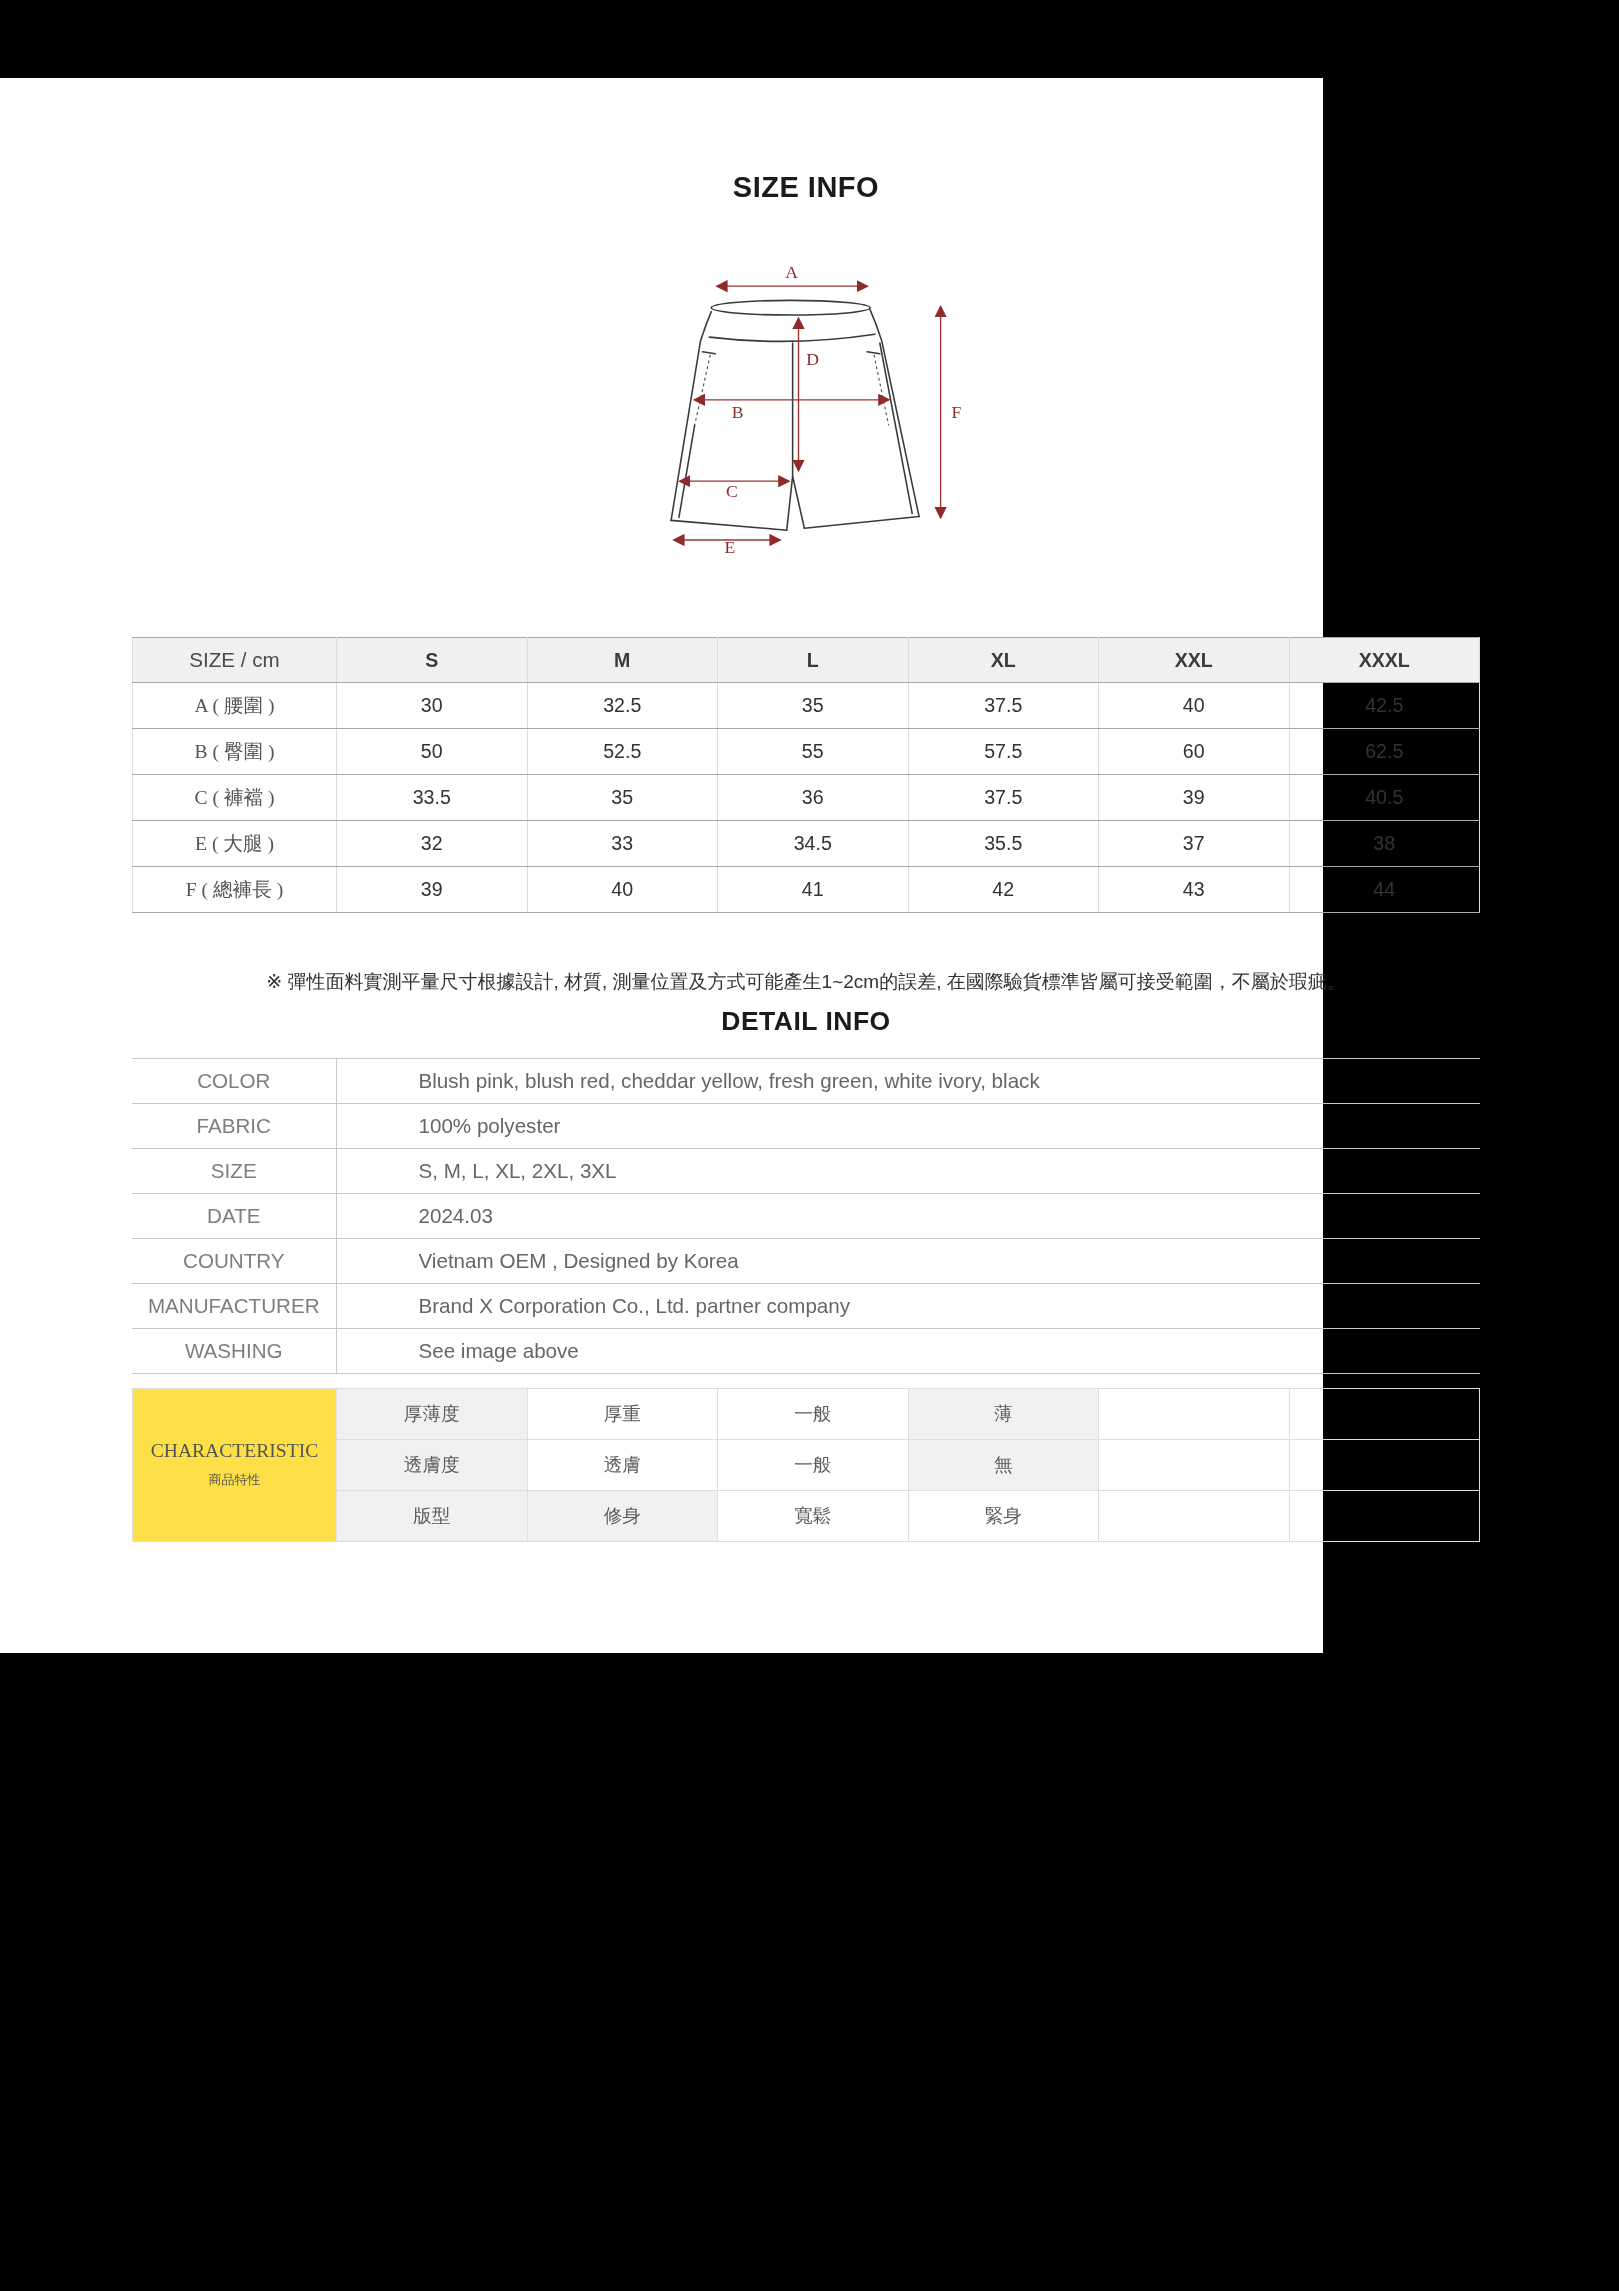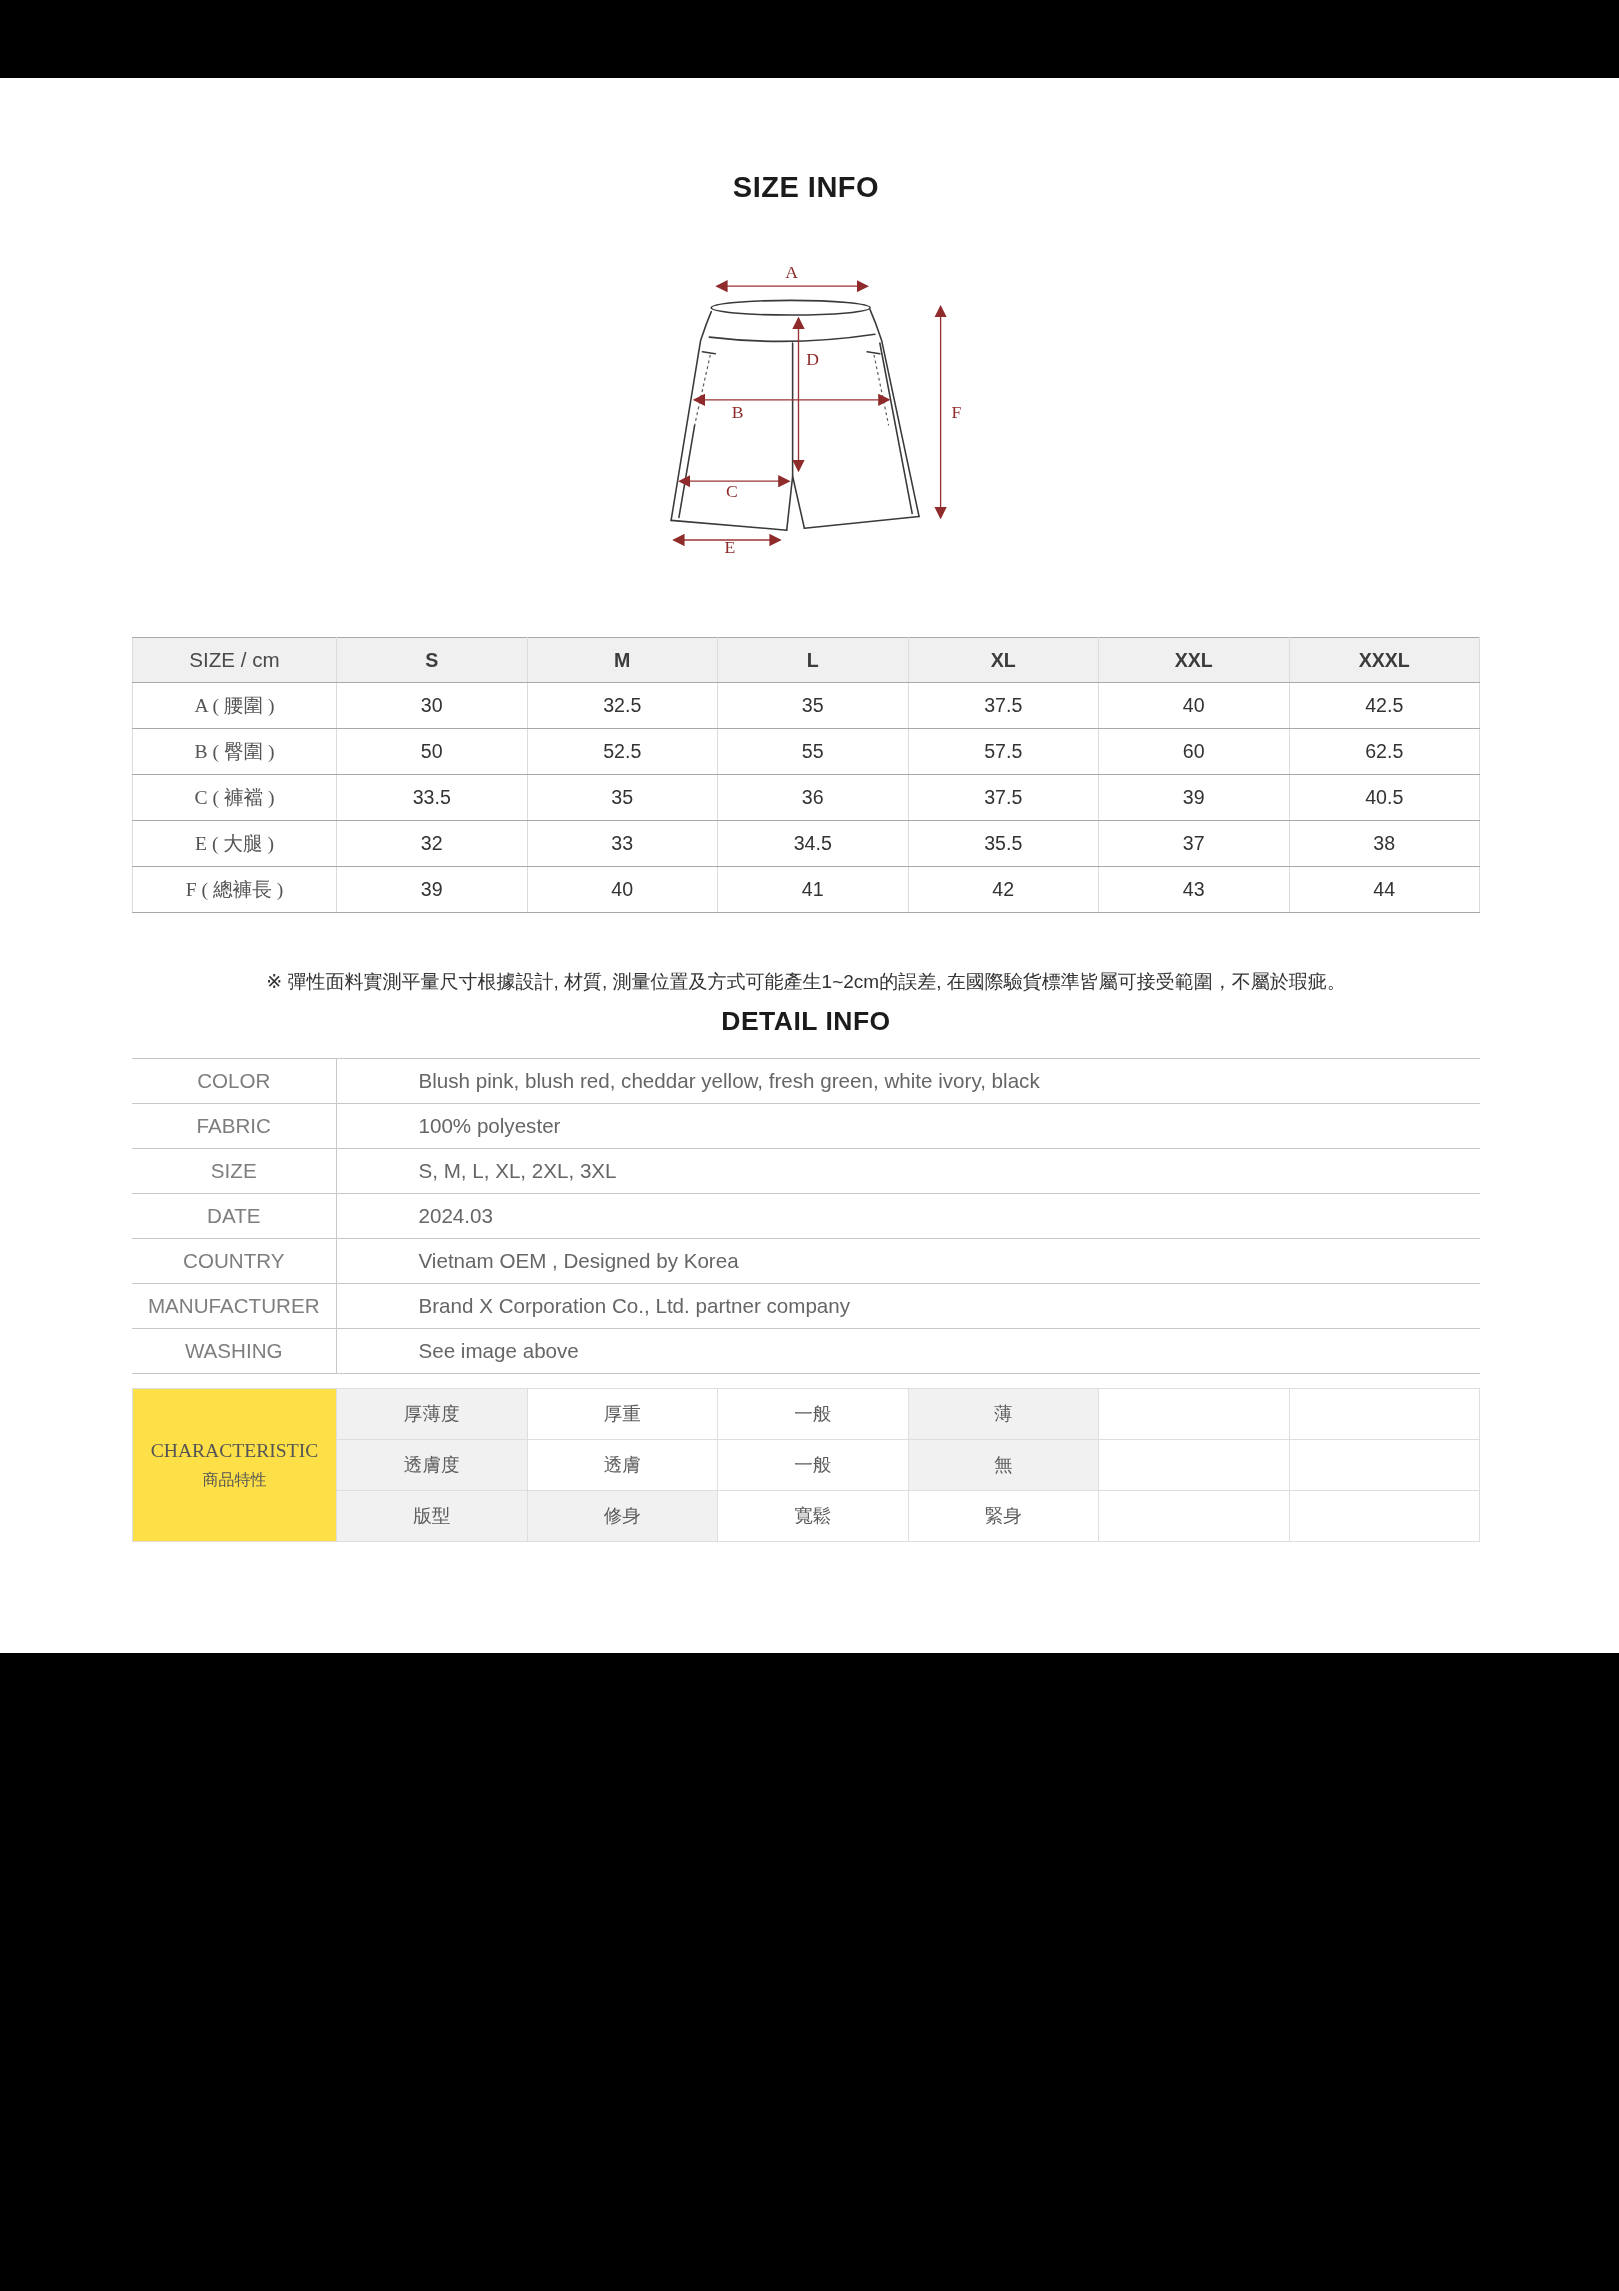--- a/index.html
+++ b/index.html
@@ -1,18 +1,18 @@
 <!DOCTYPE html>
 <html><head>
 <meta charset="utf-8">
 <style>
   html,body{margin:0;padding:0;background:#000;}
   .canvas{position:relative;width:1619px;height:2292px;background:#000;overflow:hidden;
           font-family:"Liberation Sans","DejaVu Sans",sans-serif;}
-  .content{position:absolute;left:0;top:78px;width:1619px;height:1575px;background:#fff;}
+  .content{position:absolute;left:0;top:78px;width:1323px;height:1575px;background:#fff;}
 
   .centered-band{position:absolute;left:132px;width:1348px;text-align:center;}
   .size-info-title{top:93px;font-size:29px;font-weight:700;color:#1b1b1b;letter-spacing:0.5px;}
   .detail-info-title{top:928px;font-size:26.5px;font-weight:700;color:#1b1b1b;letter-spacing:0.5px;}
   .note{top:890px;font-size:19px;color:#333;line-height:27.4px;}
 
   .diagram{position:absolute;left:627px;top:167px;width:441px;height:343px;}
   .diagram text{font-family:"Liberation Serif","DejaVu Serif",serif;font-size:18px;fill:#8f2b2b;}
 
   table{border-collapse:collapse;table-layout:fixed;position:absolute;left:132px;}
@@ -34,21 +34,21 @@
   .detail-table tr:last-child td{border-bottom:1px solid #c8c8c8;}
   .detail-table td.d-label{text-align:center;color:#7e7e7e;border-right:1px solid #c8c8c8;}
   .detail-table td.d-value{padding-left:82px;color:#666;text-align:left;}
 
   
   .char-table{top:1310px;width:1348px;}
   .char-table td{height:48px;text-align:center;vertical-align:middle;border:1px solid #dedede;
       font-family:"Liberation Serif","DejaVu Serif",serif;font-size:18.6px;color:#5c5c5c;}
   .char-table td.gray{background:#f1f1f1;}
   .char-table td.char-title-cell{background:#fde047;line-height:29px;font-size:19.6px;color:#555;}
-  .char-title-cell .zh{font-size:16px;}
+  .char-title-cell .zh{font-size:13px;}
 </style>
 </head>
 <body>
 
 <div class="canvas">
   <div class="content">
 
     <div class="centered-band size-info-title">SIZE INFO</div>
 
     <svg class="diagram" viewBox="0 0 450 350">

